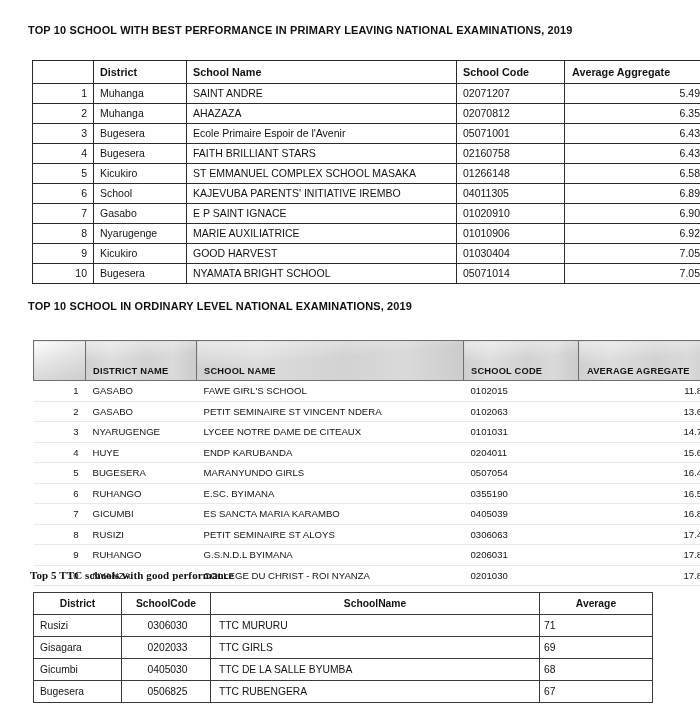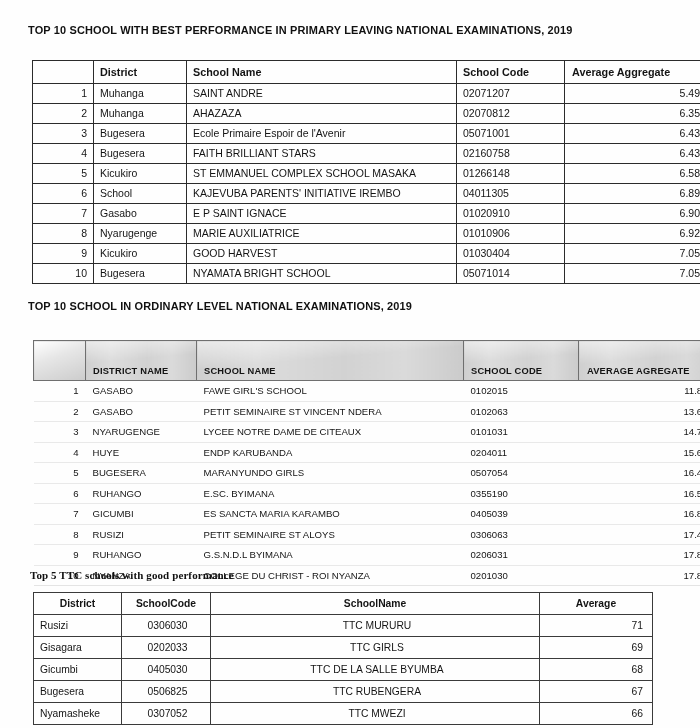--- a/index.html
+++ b/index.html
@@ -151,22 +151,22 @@
     line-height: 21px;
     font-size: 10.3px;
   }
   #table-ttc thead th {
     font-weight: bold;
     text-align: center;
     height: 21px;
   }
   #table-ttc .c-dist { width: 87px;  text-align: left;  padding-left: 6px; }
   #table-ttc .c-code { width: 88px;  text-align: center;  padding-left: 7px; }
-  #table-ttc .c-name { width: 328px; text-align: center;  padding-left: 8px; }
-  #table-ttc .c-avg  { width: 112px; text-align: right; padding-right: 9px; }
+  #table-ttc .c-name { width: 328px; text-align: left;  padding-left: 8px; }
+  #table-ttc .c-avg  { width: 112px; text-align: left; padding-right: 9px; }
   #table-ttc thead th.c-dist,
   #table-ttc thead th.c-code,
   #table-ttc thead th.c-name,
   #table-ttc thead th.c-avg { text-align: center; padding-left: 0; padding-right: 0; }
 </style>
 </head>
 <body>
 
 <div class="page">
 
@@ -371,22 +371,16 @@
           <td class="c-code">0405030</td>
           <td class="c-name">TTC DE LA SALLE BYUMBA</td>
           <td class="c-avg">68</td>
         </tr>
         <tr>
           <td class="c-dist">Bugesera</td>
           <td class="c-code">0506825</td>
           <td class="c-name">TTC  RUBENGERA</td>
           <td class="c-avg">67</td>
         </tr>
-        <tr>
-          <td class="c-dist">Nyamasheke</td>
-          <td class="c-code">0307052</td>
-          <td class="c-name">TTC MWEZI</td>
-          <td class="c-avg">66</td>
-        </tr>
       </tbody>
   </table>
 
 </div>
 
 </body></html>

